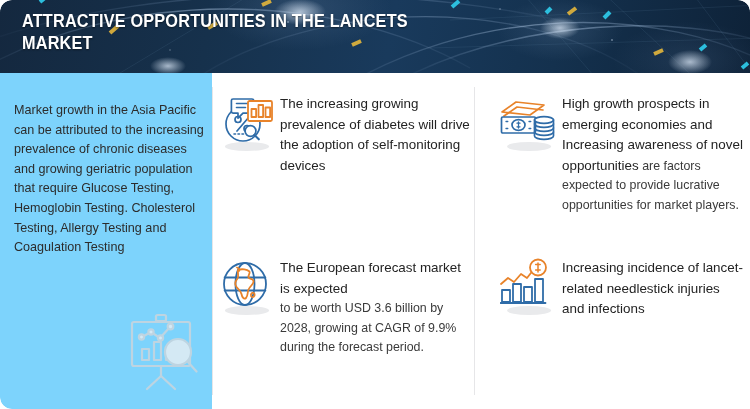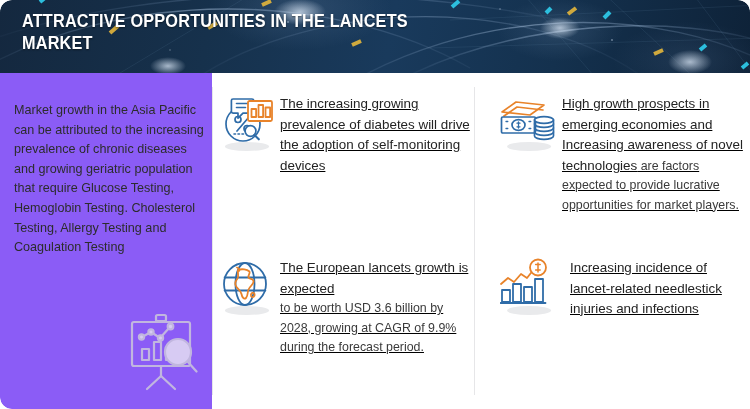--- a/index.html
+++ b/index.html
@@ -74,21 +74,21 @@
     border-bottom-right-radius: 12px;
   }
 
   
   .left-panel {
     position: absolute;
     left: 0;
     top: 0;
     width: 212px;
     height: 336px;
-    background: #8b5cf6;
+    background: #7dd3fc;
     border-bottom-left-radius: 12px;
     overflow: hidden;
   }
   .left-text {
     position: absolute;
     left: 14px;
     top: 28px;
     width: 190px;
     font-size: 12.6px;
     line-height: 19.6px;
@@ -112,26 +112,25 @@
     background: #e6e6e8;
   }
   .v-divider.d1 { left: 212px; }
   .v-divider.d2 { left: 474px; }
 
   
   .block {
     position: absolute;
     display: flex;
     align-items: flex-start;
-    text-decoration: underline;
   }
   .block.b1 { left: 218px; top: 20px;  width: 252px; }
   .block.b2 { left: 500px; top: 20px;  width: 244px; }
   .block.b3 { left: 218px; top: 184px; width: 252px; }
-  .block.b4 { left: 500px; top: 184px; width: 244px; gap: 8px; }
+  .block.b4 { left: 500px; top: 184px; width: 244px; }
 
   .block-icon {
     position: relative;
     flex: 0 0 auto;
     width: 56px;
     height: 56px;
     margin-right: 6px;
   }
   .block-icon svg { display: block; }
   .icon-shadow {
@@ -312,42 +311,42 @@
             <path d="M6 28.5 h1.8 M6 35.5 h1.8 M29 28.5 h1.8 M29 35.5 h1.8" stroke-width="1.3"></path>
             <ellipse cx="44" cy="27" rx="9.5" ry="3.4" fill="#ffffff"></ellipse>
             <path d="M34.5 27 v4 a9.5 3.4 0 0 0 19 0 v-4"></path>
             <path d="M34.5 31 v4 a9.5 3.4 0 0 0 19 0 v-4"></path>
             <path d="M34.5 35 v4 a9.5 3.4 0 0 0 19 0 v-4"></path>
             <path d="M34.5 39 v4 a9.5 3.4 0 0 0 19 0 v-4"></path>
           </g>
         </svg>
       </div>
       <div class="block-text">
-        <span class="lead">High growth prospects in emerging economies  and Increasing awareness of novel technologies</span><span class="tail"> are factors expected to provide lucrative opportunities for market players.</span>
+        <span class="lead">High growth prospects in emerging economies  and Increasing awareness of novel opportunities</span><span class="tail"> are factors expected to provide lucrative opportunities for market players.</span>
       </div>
     </div>
 
     <div class="block b3">
       <div class="block-icon">
         <div class="icon-shadow"></div>
         <svg class="glyph" width="56" height="56" viewBox="0 0 56 56">
           <g fill="none" stroke="#2f6ca8" stroke-width="1.8" stroke-linecap="round" stroke-linejoin="round">
             <circle cx="27" cy="27" r="21"></circle>
             <ellipse cx="27" cy="27" rx="9.5" ry="21"></ellipse>
             <path d="M6.6 20.5 h40.8 M6.6 33.5 h40.8"></path>
           </g>
           <g fill="none" stroke="#e8832a" stroke-width="1.8" stroke-linecap="round" stroke-linejoin="round">
             <path d="M20 13 c4 -1.5 9 -0.5 11.5 1.5 c1 2.5 -2 4 -1 6 c1 2 4.5 1 5 3.5 c0.5 3 -3.5 5 -5 8.5 c-1.2 3 -0.5 6.5 -2.5 8.5 c-2 2 -4 -1 -4.5 -4 c-0.5 -3 -3 -4.5 -5 -7 c-2 -2.5 -1 -6 1 -8.5 c1.5 -2 0 -5 0.5 -8.5 z"></path>
             <path d="M34 36 c1.5 -1 3 0.5 2.5 2.5 c-0.5 2 -3 2 -3.5 0.5 c-0.4 -1.2 0.2 -2.3 1 -3 z"></path>
             <path d="M19 10.5 c2 0.5 3 2 2 3.5"></path>
           </g>
         </svg>
       </div>
       <div class="block-text">
-        <span class="lead">The European lancets growth is expected</span><br>
+        <span class="lead">The European forecast market is expected</span><br>
         <span class="tail"> to be worth USD 3.6 billion by 2028, growing at CAGR of 9.9% during the forecast period.</span>
       </div>
     </div>
 
     <div class="block b4">
       <div class="block-icon">
         <div class="icon-shadow"></div>
         <svg class="glyph" width="56" height="56" viewBox="0 0 56 56">
           <g fill="none" stroke="#e8832a" stroke-width="1.8" stroke-linecap="round" stroke-linejoin="round">
             <path d="M1 27 l7 -6 l6 4 l7 -8 l6 4 l7 -9"></path>

